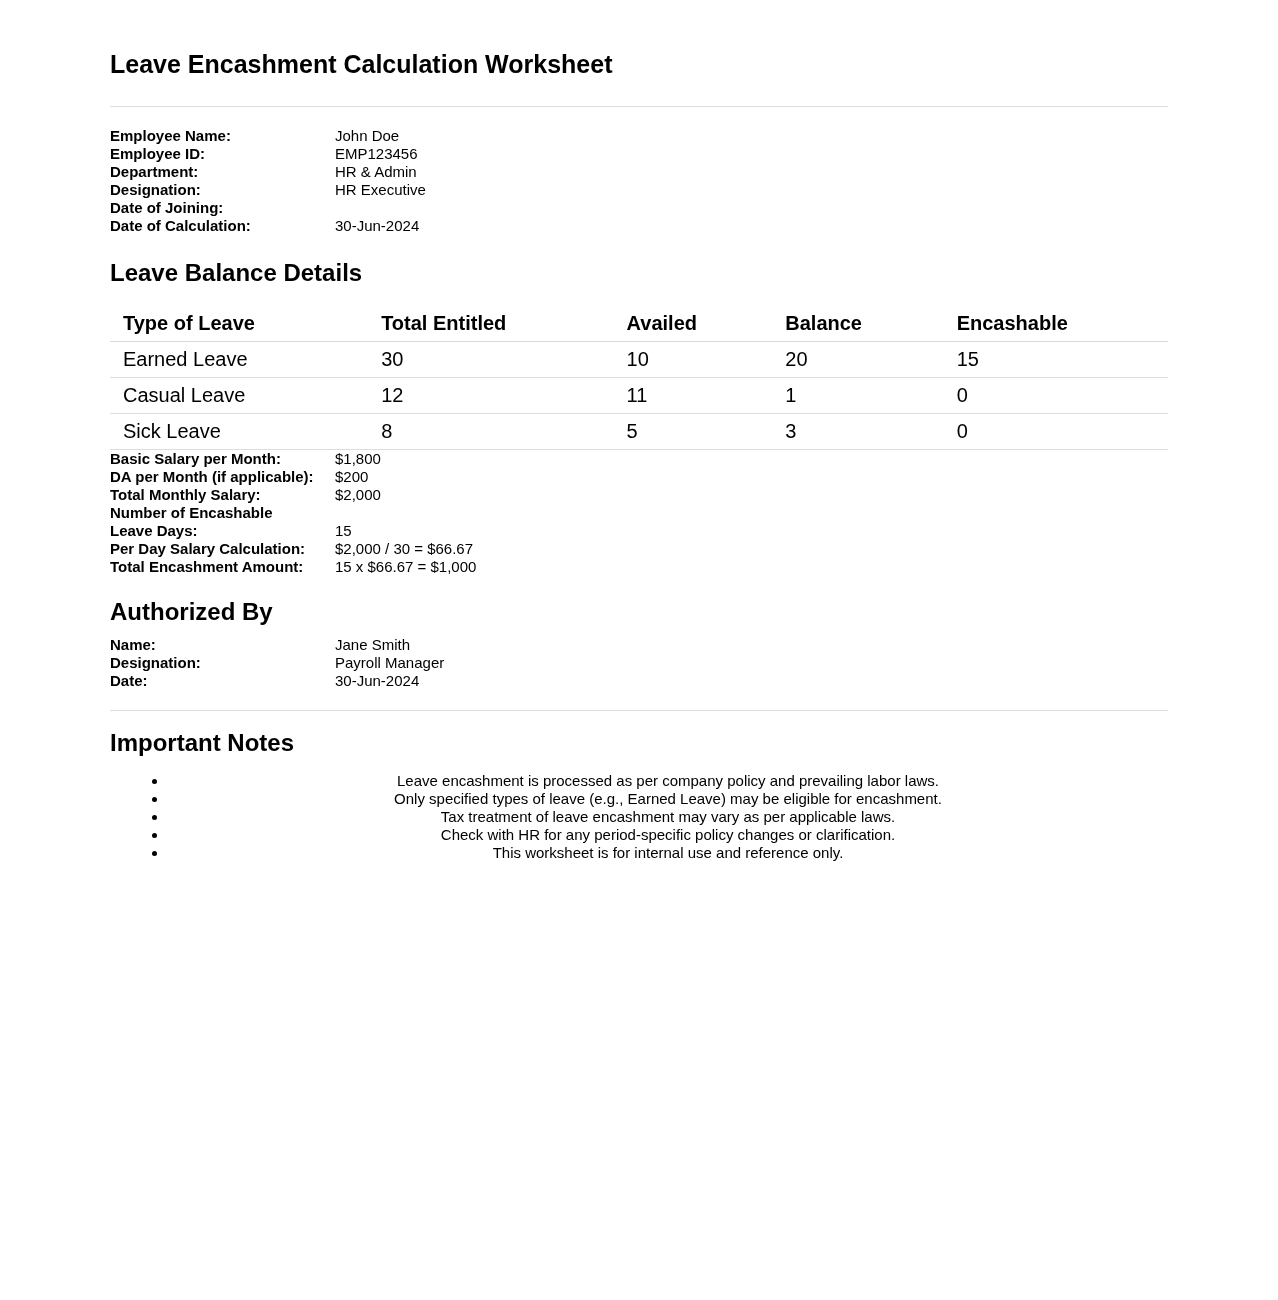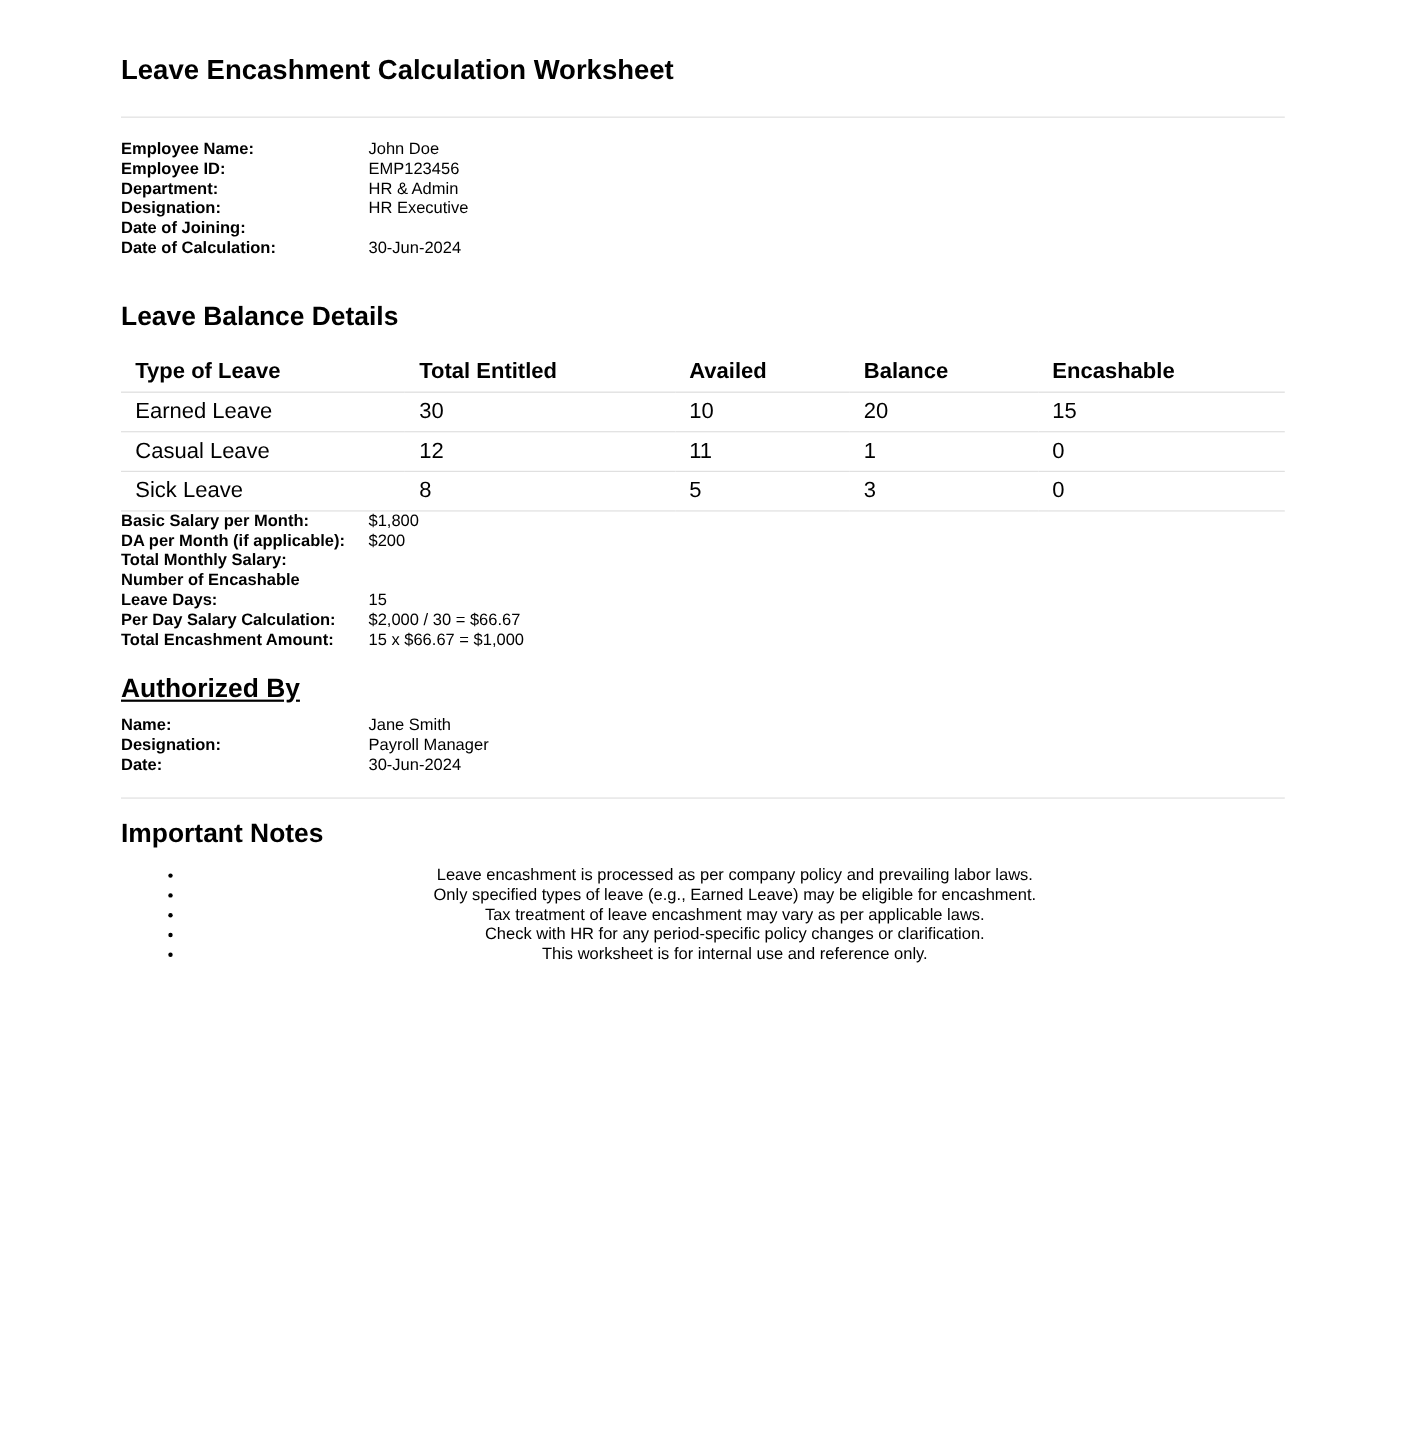--- a/index.html
+++ b/index.html
@@ -37,24 +37,24 @@
     font-weight: bold;
     width: 225px;
     flex: 0 0 225px;
     white-space: pre-line;
   }
   .field-value { flex: 1; }
   h2.section-heading {
     font-size: 24px;
     line-height: 28px;
     font-weight: bold;
-    margin: 39px 0 19px 0;
+    margin: 24px 0 19px 0;
   }
   h2.calc-heading { margin: 29px 0 13px 0; }
-  h2.auth-heading { margin: 22px 0 10px 0; text-decoration: underline; }
+  h2.auth-heading { margin: 22px 0 10px 0; }
   h2.notes-heading { margin: 0 0 15px 0; }
   table.leave-table {
     width: 100%;
     border-collapse: collapse;
     font-size: 20px;
   }
   table.leave-table th {
     text-align: left;
     font-weight: bold;
     padding: 8px 13px 9px 13px;
@@ -155,20 +155,21 @@
     <div class="field-row">
       <span class="field-label">Basic Salary per Month:</span>
       <span class="field-value">$1,800</span>
     </div>
     <div class="field-row">
       <span class="field-label">DA per Month (if applicable):</span>
       <span class="field-value">$200</span>
     </div>
     <div class="field-row">
       <span class="field-label">Total Monthly Salary:</span>
+      <span class="field-value">$2,000</span>
     </div>
     <div class="field-row">
       <span class="field-label">Number of Encashable
 Leave Days:</span>
       <span class="field-value">15</span>
     </div>
     <div class="field-row">
       <span class="field-label">Per Day Salary Calculation:</span>
       <span class="field-value">$2,000 / 30 = $66.67</span>
     </div>

